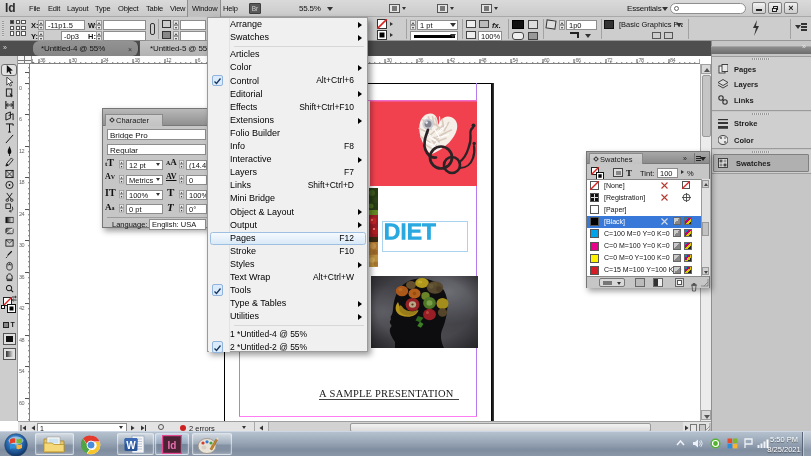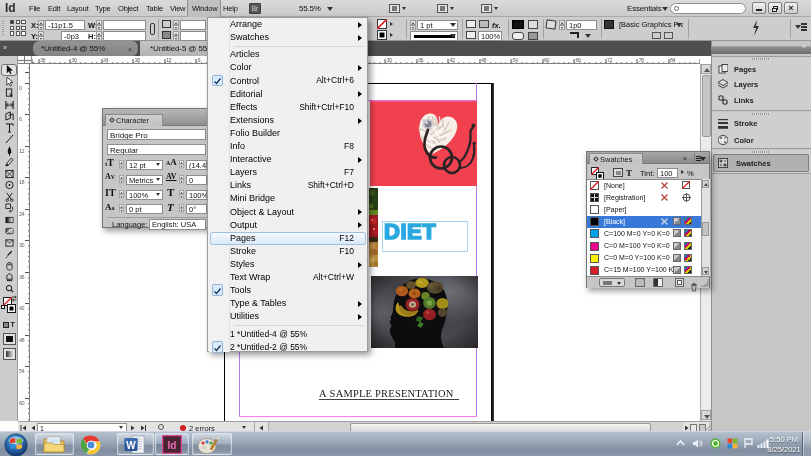--- a/index.html
+++ b/index.html
@@ -87,21 +87,21 @@
         <circle cx="5" cy="41" r="1" fill="#f9968a"></circle>
 <rect y="49" width="9" height="5" fill="#3a2c12"></rect>
 <rect y="54" width="9" height="13" fill="#b07a33"></rect>
 <circle cx="4" cy="58" r="3" fill="#c8934a"></circle>
         <circle cx="6" cy="64" r="2.6" fill="#9c672a"></circle>
 <rect y="67" width="9" height="12" fill="#bd9140"></rect>
 <circle cx="3" cy="72" r="2.8" fill="#d1a956"></circle>
         <circle cx="7" cy="76" r="2.4" fill="#a8762e"></circle>
 </svg>
 <div class="abs" style="left:351.5px;top:157px;width:86px;height:31px;border:1px solid #a9d3ee;"></div>
-<div class="abs" style="left:354px;top:154.5px;font-size:22px;font-weight:bold;color:#2aa9e0;letter-spacing:0.5px;-webkit-text-stroke:1.7px #2aa9e0;">DIET</div>
+<div class="abs" style="left:354px;top:154.5px;font-size:22px;font-weight:normal;color:#2aa9e0;letter-spacing:0.5px;-webkit-text-stroke:1.7px #2aa9e0;">DIET</div>
 <svg class="abs" style="left:340.5px;top:211.5px" width="107" height="72" viewBox="0 0 107 72">
 <defs>
 <radialGradient id="hl1" cx="72%" cy="22%" r="45%">
             <stop offset="0%" stop-color="#81818a" stop-opacity="0.85"></stop>
             <stop offset="100%" stop-color="#81818a" stop-opacity="0"></stop>
           </radialGradient>
 <radialGradient id="hl2" cx="12%" cy="50%" r="38%">
             <stop offset="0%" stop-color="#74747c" stop-opacity="0.7"></stop>
             <stop offset="100%" stop-color="#74747c" stop-opacity="0"></stop>
           </radialGradient>

